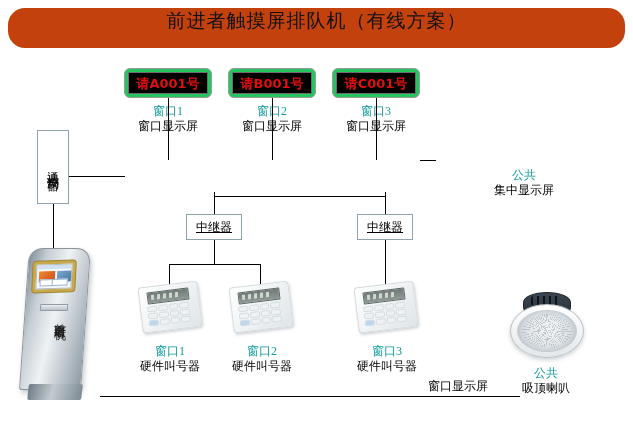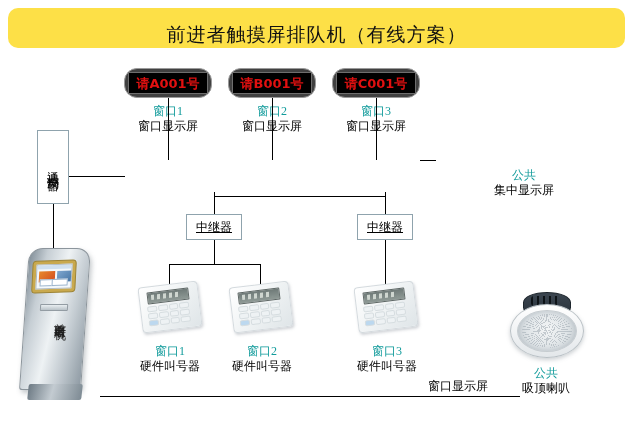--- a/index.html
+++ b/index.html
@@ -3,28 +3,28 @@
 <meta charset="utf-8">
 <style>
   html,body{margin:0;padding:0;background:#ffffff;}
   body{width:633px;height:434px;position:relative;overflow:hidden;
        font-family:"DejaVu Sans","Liberation Sans",sans-serif;}
 
   #stage{position:absolute;left:0;top:0;width:633px;height:434px;}
 
   
   .title-bar{position:absolute;left:8px;top:8px;width:617px;height:40px;
-    background:#fde047;border-radius:10px;display:flex;align-items:flex-end;
+    background:#c2410c;border-radius:17px;display:flex;align-items:flex-start;
     justify-content:center;}
   .title-bar .t{font-size:19px;color:#111;letter-spacing:1px;
     font-family:"DejaVu Sans","Liberation Sans",sans-serif;}
 
   
-  .win-disp{position:absolute;width:88px;height:30px;background:#404040;
-    border:1px solid #9a9a9a;border-radius:13px;padding:3px;box-sizing:border-box;}
+  .win-disp{position:absolute;width:88px;height:30px;background:#22c55e;
+    border:1px solid #9a9a9a;border-radius:6px;padding:3px;box-sizing:border-box;}
   .win-disp .scr{width:100%;height:100%;background:#000;
     display:flex;align-items:center;justify-content:center;
     border:1px solid #6e6e6e;box-sizing:border-box;}
   .win-disp .scr span{color:#e11010;font-size:13px;font-weight:bold;
     letter-spacing:0px;line-height:1;}
 
   
   .pub-disp{position:absolute;left:436px;top:68px;width:176px;height:96px;
     background:linear-gradient(#dcdcdc,#b4b4b4);border:1px solid #8d8d8d;
     border-radius:2px;padding:5px;box-sizing:border-box;}

